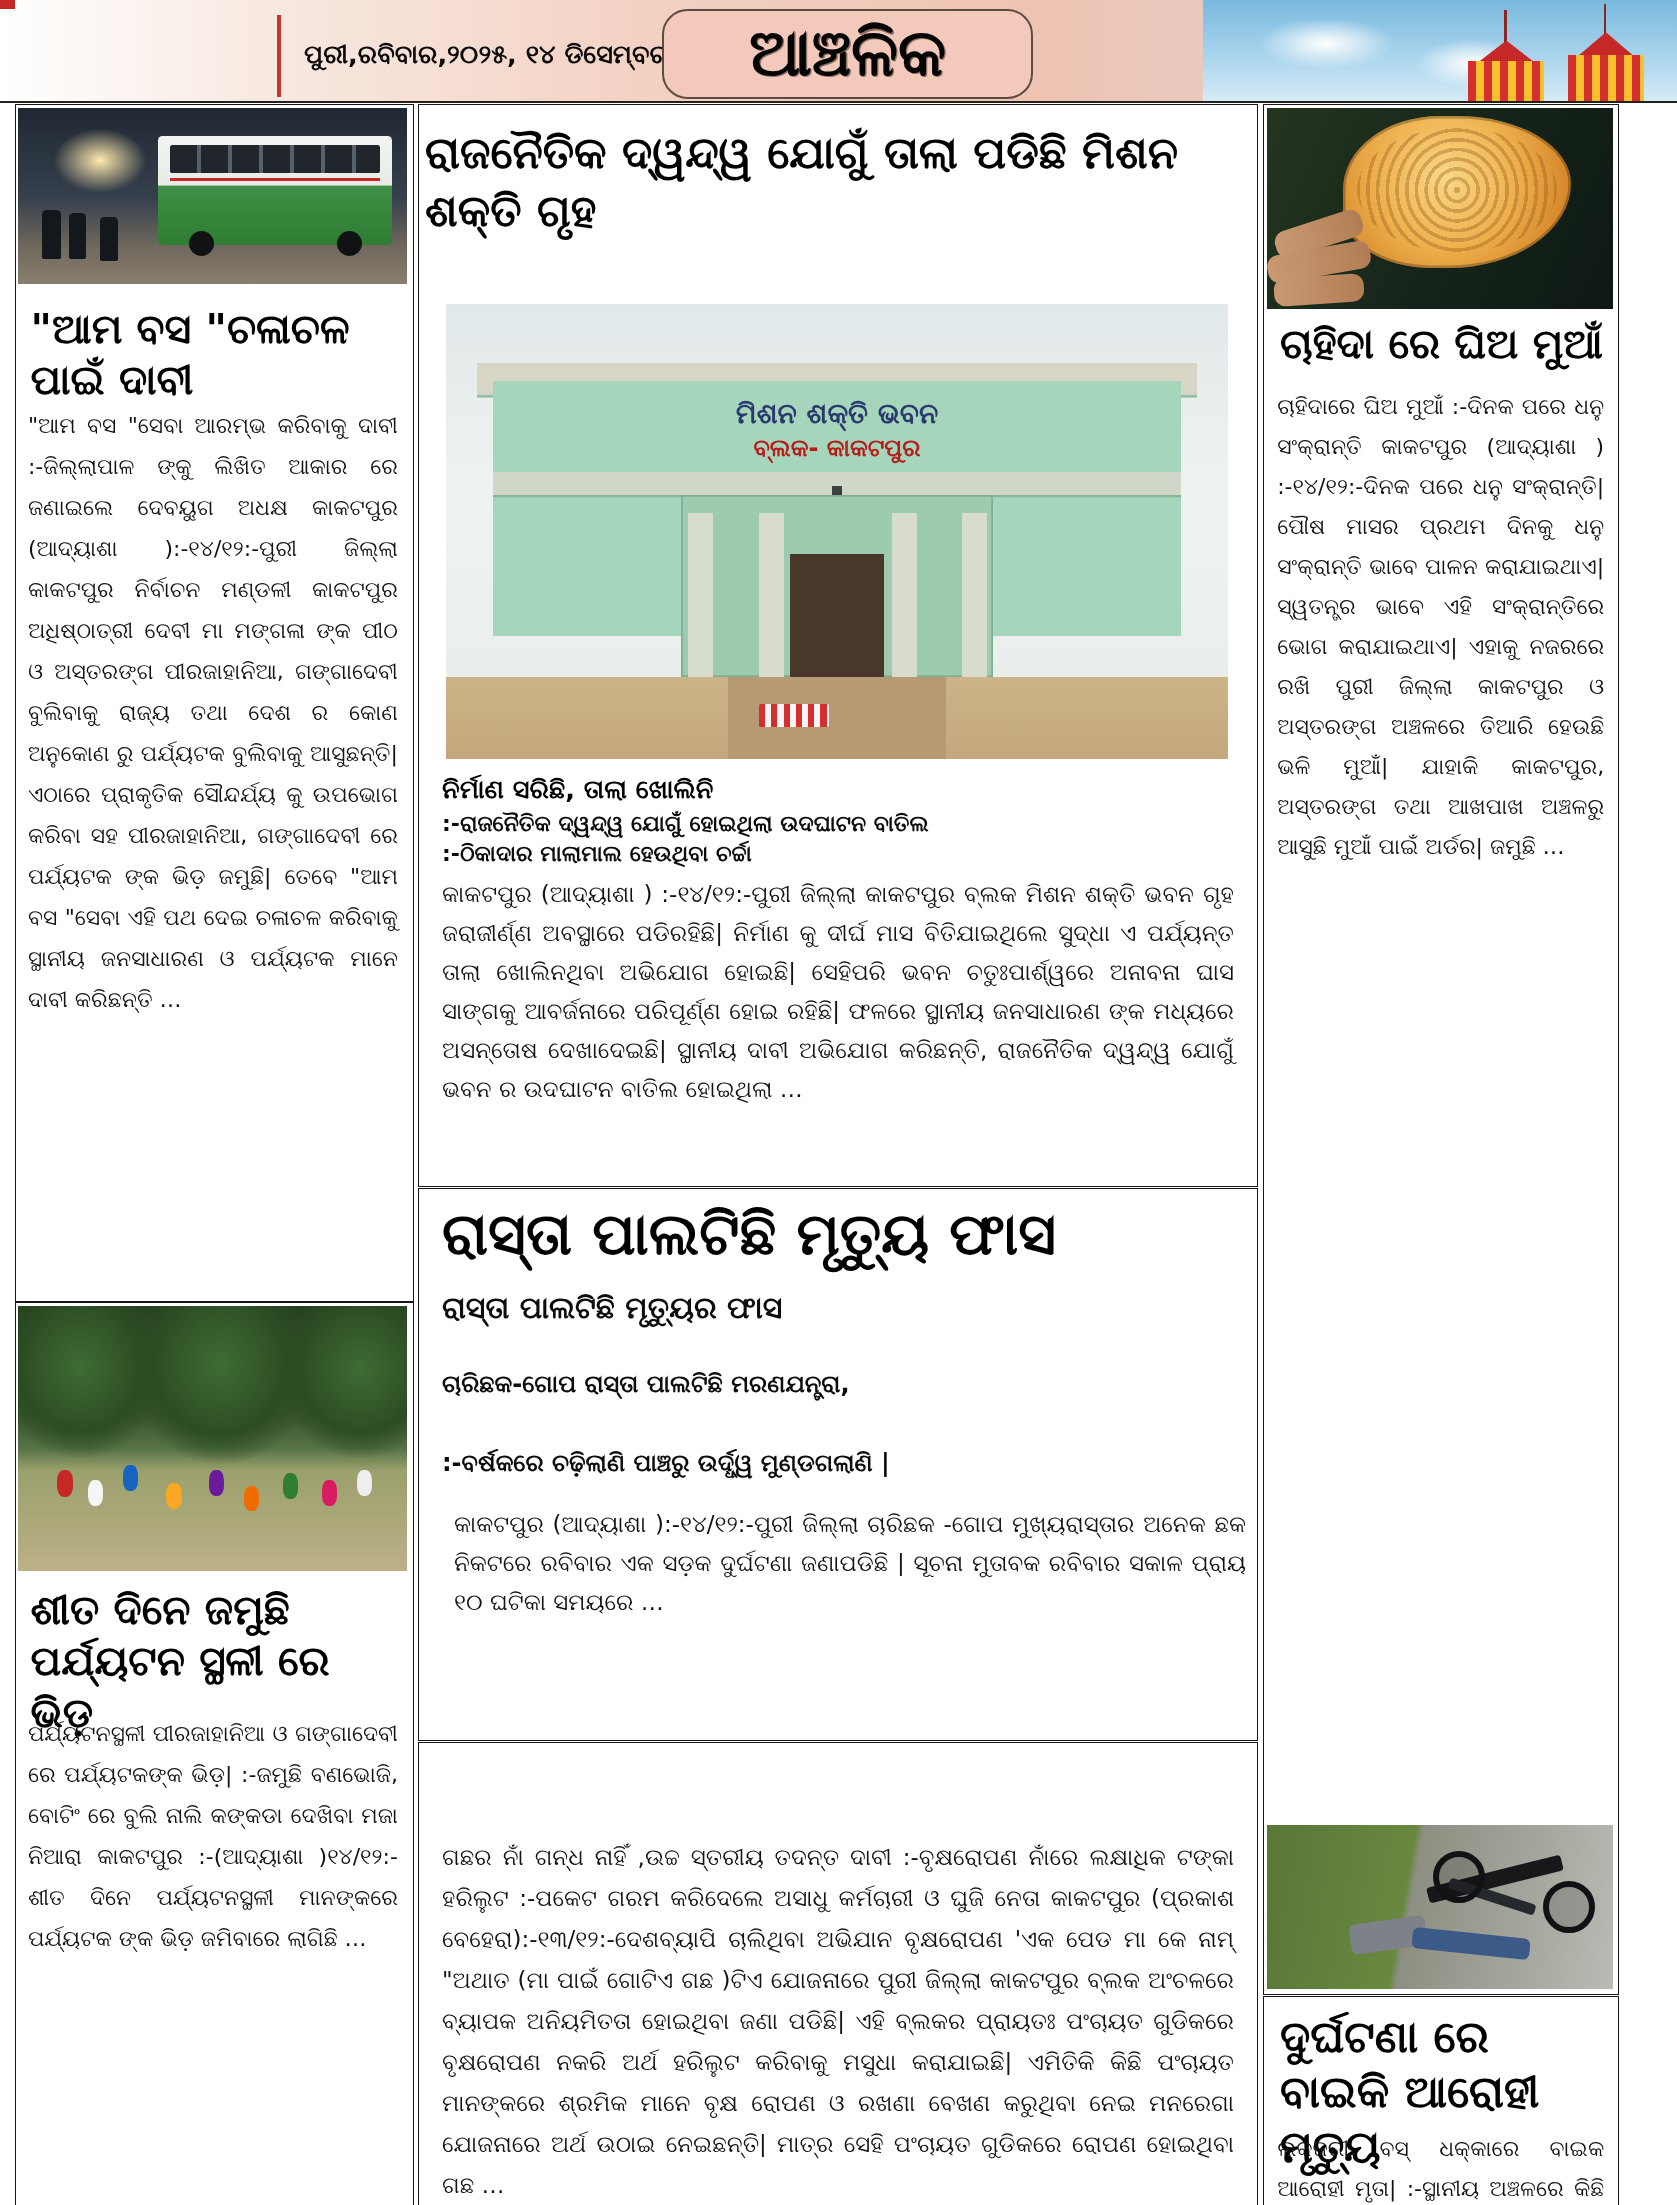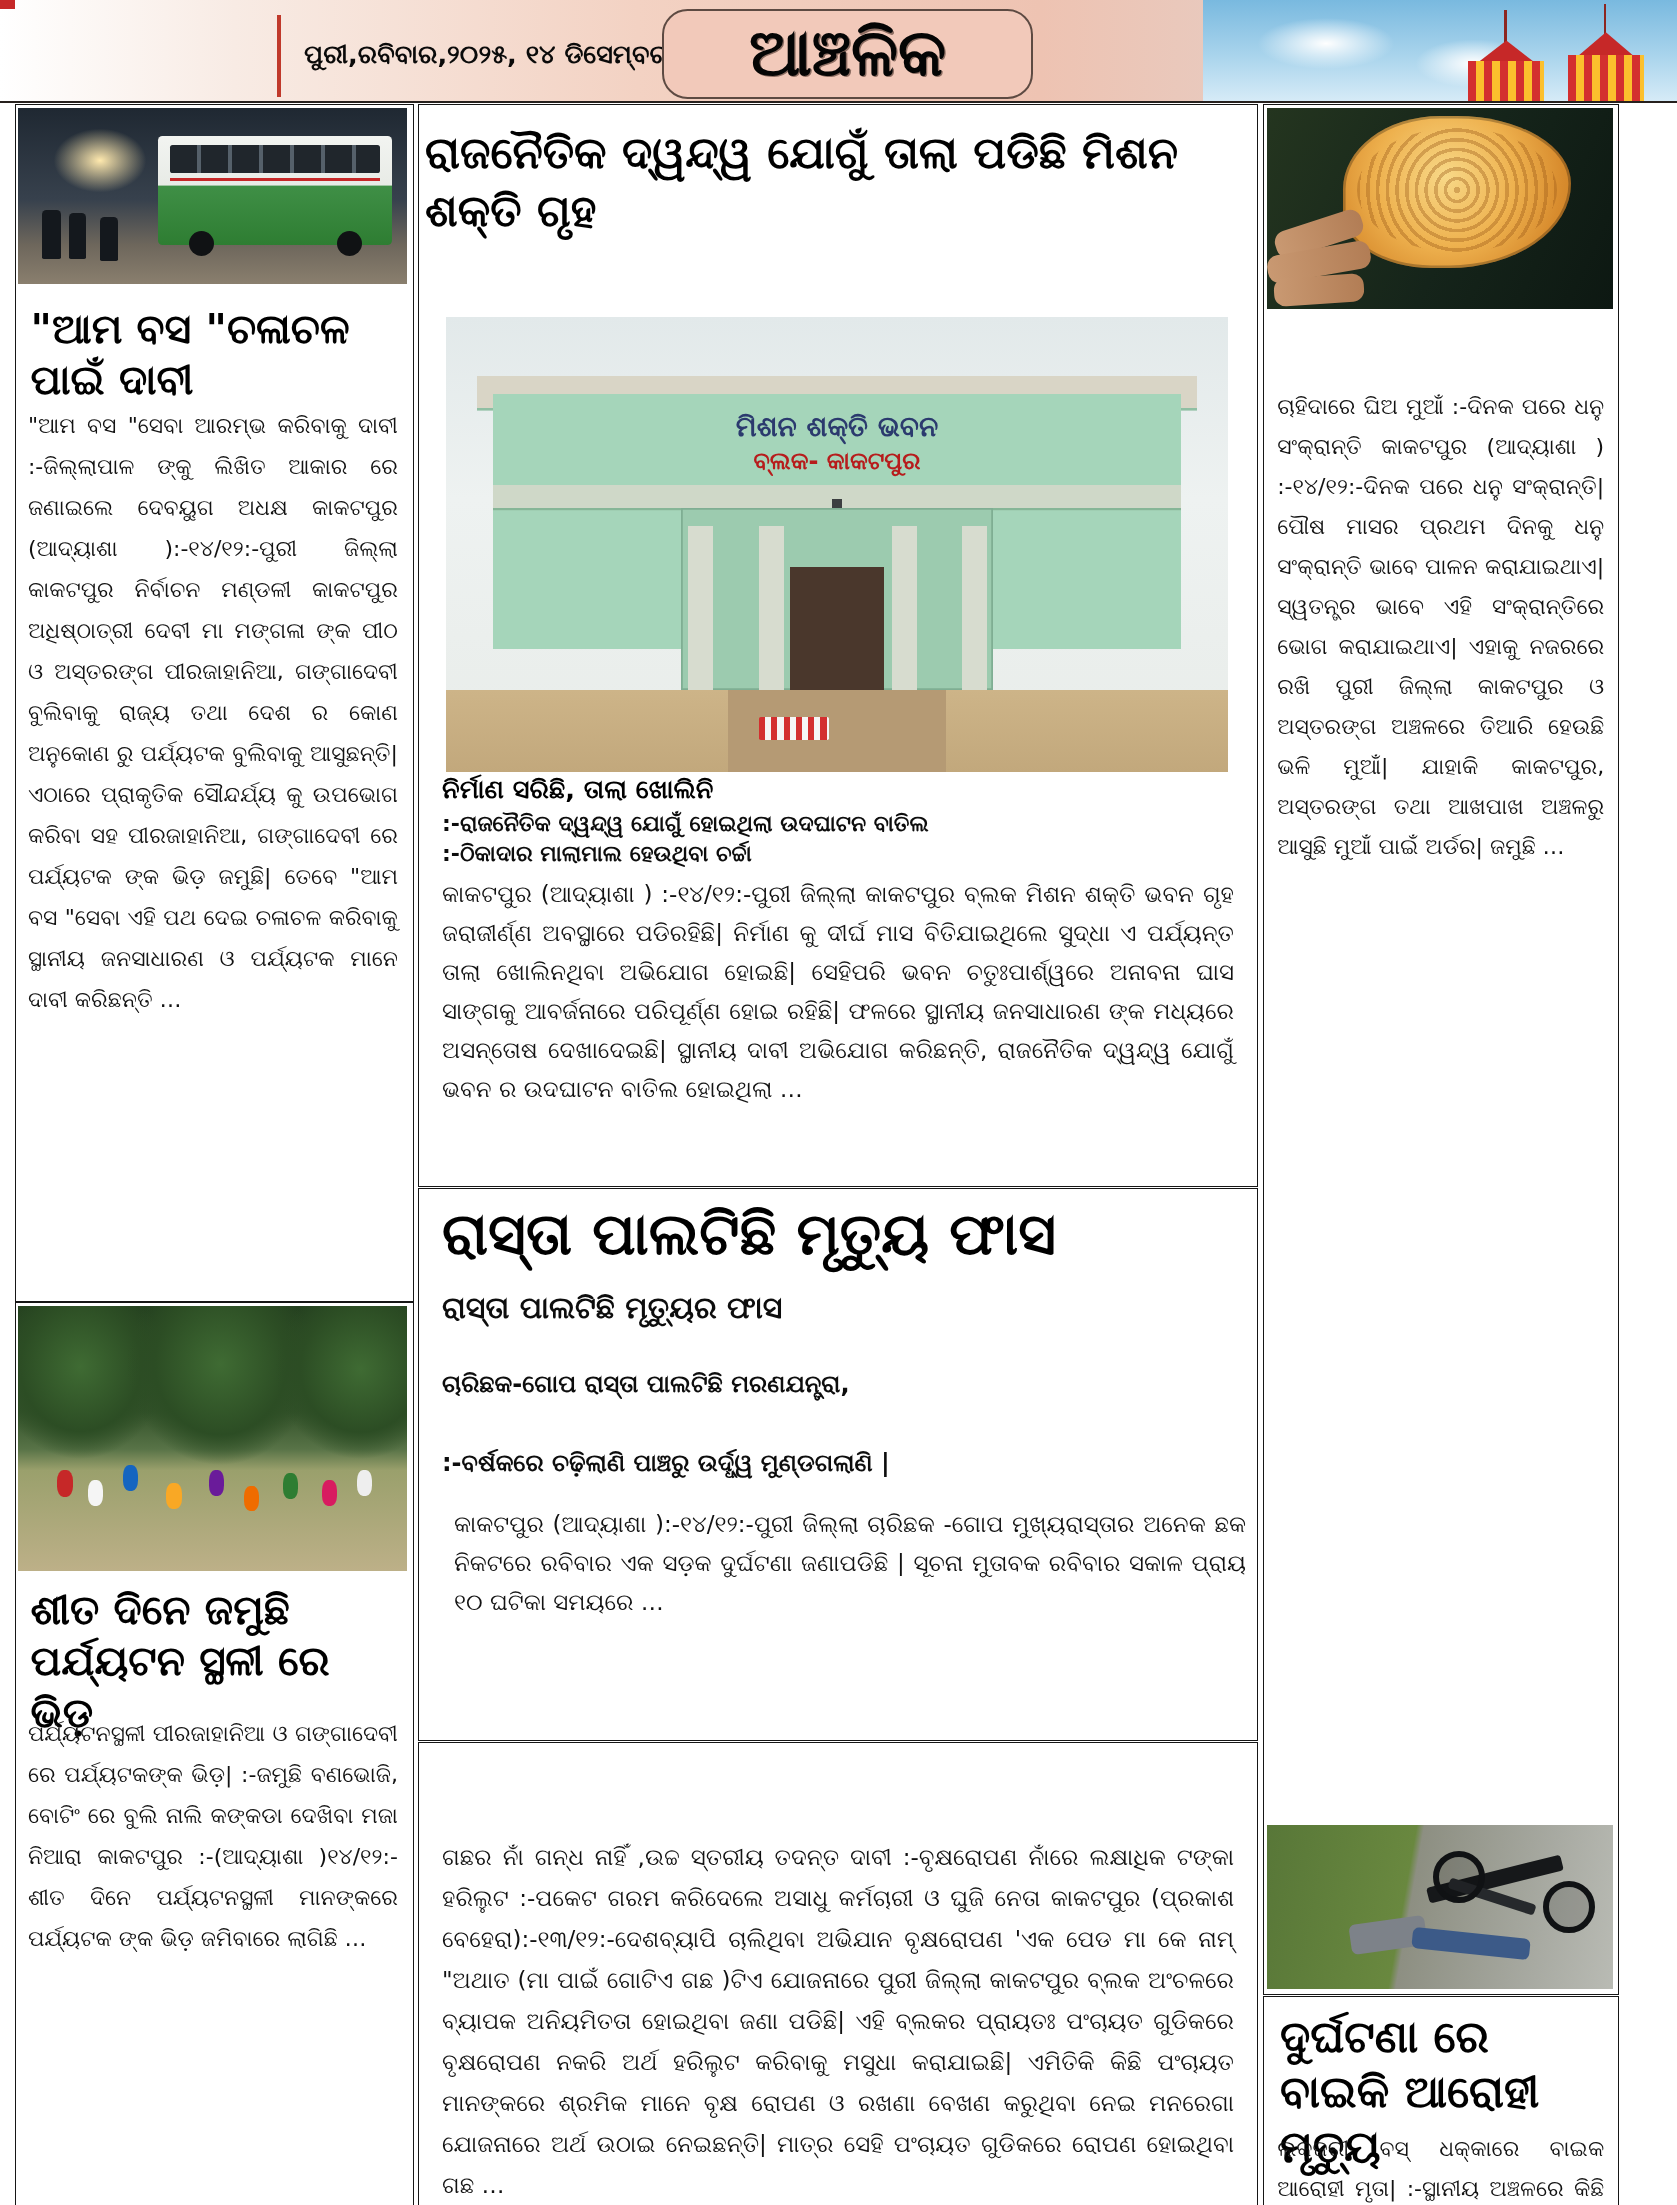--- a/index.html
+++ b/index.html
@@ -141,21 +141,21 @@
       <div class="abs crowd-dot" style="left:68%;top:63%;width:15px;height:26.5px;background:#2e7d32;"></div>
       <div class="abs crowd-dot" style="left:78%;top:66%;width:15px;height:25.6px;background:#d81b60;"></div>
       <div class="abs crowd-dot" style="left:87%;top:62%;width:15px;height:26.5px;background:#eeeeee;"></div>
     </div>
     <div class="abs headline" style="left:15px;top:282px;width:366px;font-size:41px;">ଶୀତ ଦିନେ ଜମୁଛି ପର୍ଯ୍ୟଟନ ସ୍ଥଳୀ ରେ ଭିଡ଼</div>
     <div class="abs body-text" style="left:12.3px;top:410px;width:370px;height:909px;font-size:22px;line-height:41px;">ପର୍ଯ୍ୟଟନସ୍ଥଳୀ ପୀରଜାହାନିଆ ଓ ଗଙ୍ଗାଦେବୀ ରେ ପର୍ଯ୍ୟଟକଙ୍କ ଭିଡ଼| :-ଜମୁଛି ବଣଭୋଜି, ବୋଟିଂ ରେ ବୁଲି ନାଲି କଙ୍କଡା ଦେଖିବା ମଜା ନିଆରା କାକଟପୁର :-(ଆଦ୍ୟାଶା )୧୪/୧୨:-ଶୀତ ଦିନେ ପର୍ଯ୍ୟଟନସ୍ଥଳୀ ମାନଙ୍କରେ ପର୍ଯ୍ୟଟକ ଙ୍କ ଭିଡ଼ ଜମିବାରେ ଲାଗିଛି …</div>
   </div>
 
   <div class="abs box" style="left:418px;top:104px;width:838px;height:1081px;">
     <div class="abs headline" style="left:6px;top:19.4px;width:794px;font-size:44px;line-height:1.3;">ରାଜନୈତିକ ଦ୍ୱନ୍ଦ୍ୱ ଯୋଗୁଁ ତାଲା ପଡିଛି ମିଶନ ଶକ୍ତି ଗୃହ</div>
-    <div class="abs photo" id="building-photo" style="left:27px;top:199px;width:782px;height:455px;margin-top:13px;">
+    <div class="abs photo" id="building-photo" style="left:27px;top:199px;width:782px;height:455px;">
       <div class="abs" id="bldg-parapet"></div>
       <div class="abs" id="bldg-main"></div>
       <div class="abs" id="bldg-band"></div>
       <div class="abs" id="bldg-sign1">ମିଶନ ଶକ୍ତି ଭବନ</div>
       <div class="abs" id="bldg-sign2">ବ୍ଲକ- କାକଟପୁର</div>
       <div class="abs" id="bldg-lamp"></div>
       <div class="abs" id="bldg-portico"></div>
       <div class="abs bldg-col" style="left:31%;"></div>
       <div class="abs bldg-col" style="left:40%;"></div>
       <div class="abs bldg-col" style="left:57%;"></div>
@@ -184,20 +184,21 @@
   </div>
 
   <div class="abs box" style="left:1263px;top:104px;width:354px;height:1889px;">
     <div class="abs photo" id="food-photo" style="left:2.6px;top:2.6px;width:346px;height:201px;">
       <div class="abs" id="food-blob"></div>
       <div class="abs" id="food-texture"></div>
       <div class="abs finger" style="left:2%;top:56%;width:26%;height:14%;transform:rotate(-18deg);"></div>
       <div class="abs finger" style="left:0%;top:70%;width:30%;height:14%;transform:rotate(-10deg);"></div>
       <div class="abs finger" style="left:2%;top:84%;width:26%;height:14%;transform:rotate(-4deg);"></div>
     </div>
+    <div class="abs headline" style="left:16px;top:214px;width:326px;font-size:41px;">ଚାହିଦା ରେ ଘିଅ ମୁଆଁ</div>
     <div class="abs body-text" style="left:13.2px;top:282px;width:327px;height:1429px;font-size:22px;line-height:40px;">ଚାହିଦାରେ ଘିଅ ମୁଆଁ :-ଦିନକ ପରେ ଧନୁ ସଂକ୍ରାନ୍ତି କାକଟପୁର (ଆଦ୍ୟାଶା ) :-୧୪/୧୨:-ଦିନକ ପରେ ଧନୁ ସଂକ୍ରାନ୍ତି| ପୌଷ ମାସର ପ୍ରଥମ ଦିନକୁ ଧନୁ ସଂକ୍ରାନ୍ତି ଭାବେ ପାଳନ କରାଯାଇଥାଏ| ସ୍ୱତନ୍ତ୍ର ଭାବେ ଏହି ସଂକ୍ରାନ୍ତିରେ ଭୋଗ କରାଯାଇଥାଏ| ଏହାକୁ ନଜରରେ ରଖି ପୁରୀ ଜିଲ୍ଲା କାକଟପୁର ଓ ଅସ୍ତରଙ୍ଗ ଅଞ୍ଚଳରେ ତିଆରି ହେଉଛି ଭଳି ମୁଆଁ| ଯାହାକି କାକଟପୁର, ଅସ୍ତରଙ୍ଗ ତଥା ଆଖପାଖ ଅଞ୍ଚଳରୁ ଆସୁଛି ମୁଆଁ ପାଇଁ ଅର୍ଡର| ଜମୁଛି …</div>
     <div class="abs photo" id="bike-photo" style="left:2.6px;top:1720px;width:346px;height:164px;">
       <div class="abs" id="bike-frame"></div>
       <div class="abs" id="bike-frame2"></div>
       <div class="abs bike-wheel" style="left:48%;top:16%;width:40px;height:40px;"></div>
       <div class="abs bike-wheel" style="left:80%;top:34%;width:40px;height:40px;"></div>
       <div class="abs" id="victim-torso"></div>
       <div class="abs" id="victim-legs"></div>
     </div>
   </div>

